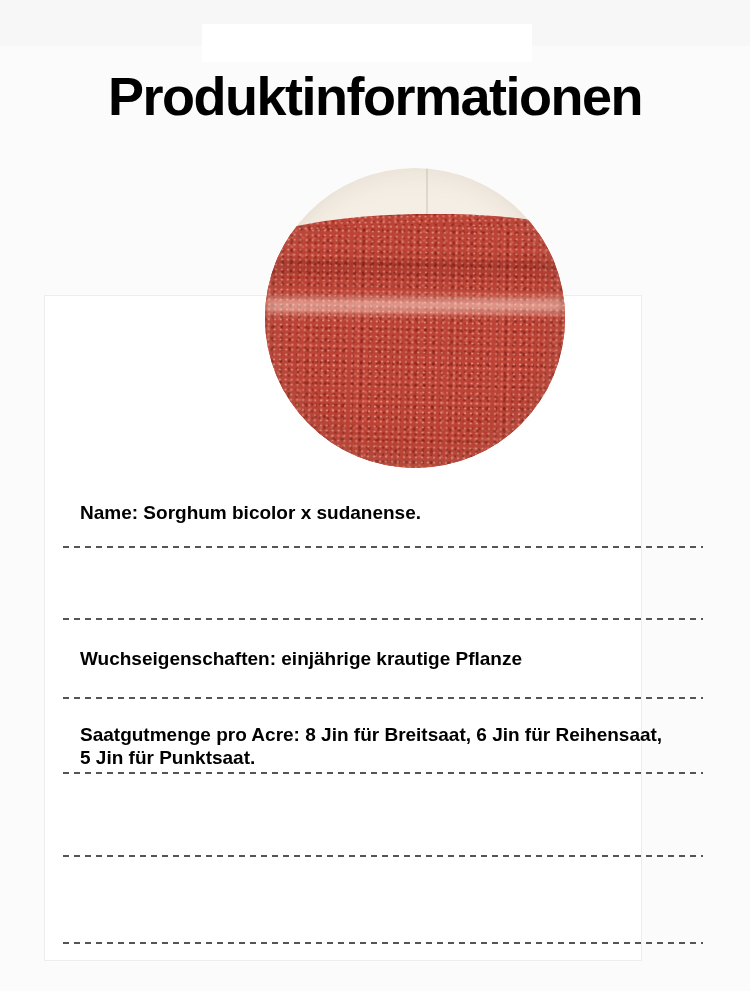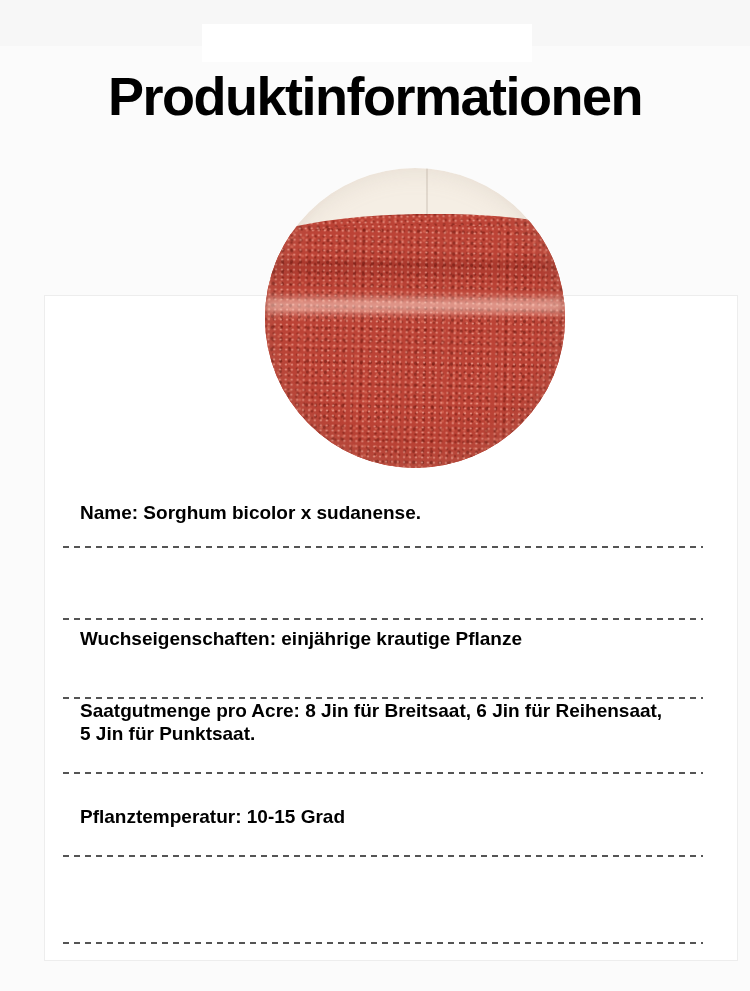--- a/index.html
+++ b/index.html
@@ -10,29 +10,29 @@
   }
   .top-band{position:absolute;left:0;top:0;width:750px;height:46px;background:#f7f7f7;}
   .white-patch{position:absolute;left:202px;top:24px;width:330px;height:38px;background:#ffffff;}
   .page-title{
     position:absolute;left:0;top:64px;width:750px;margin:0;
     text-align:center;font-size:54px;font-weight:bold;color:#000;
     letter-spacing:-1.5px;line-height:64px;white-space:pre;
   }
   
   .card{
-    position:absolute;left:44px;top:295px;width:694px;height:666px;
+    position:absolute;left:44px;top:295px;width:598px;height:666px;
     background:#ffffff;border:1px solid #ededed;box-sizing:border-box;z-index:1;
   }
   .row{
     position:absolute;left:35px;width:660px;
     font-size:19px;font-weight:bold;color:#000;
     line-height:23px;white-space:pre;
   }
-  .r1{top:205px}.r2{top:275px}.r3{top:331px}.r4{top:403px}.r5{top:509px}.r6{top:572px}
+  .r1{top:205px}.r2{top:275px}.r3{top:351px}.r4{top:427px}.r5{top:509px}.r6{top:572px}
   .sep{
     position:absolute;left:18px;width:640px;height:1.6px;
     background:repeating-linear-gradient(90deg,var(--dash,#555) 0 6px,transparent 6px 11px);
   }
   .s1{top:250px}.s2{top:322px}.s3{top:401px}.s4{top:476px}.s5{top:559px}.s6{top:646px}
   
   .photo{
     position:absolute;left:225px;top:152px;width:300px;height:300px;
     border-radius:50%;overflow:hidden;background:var(--cream,#f5eee4);z-index:2;
   }
@@ -68,21 +68,20 @@
 
 <section class="card">
   <div class="row r1">Name: Sorghum bicolor x sudanense.</div>
   <div class="sep s1"></div>
   <div class="sep s2"></div>
   <div class="row r3">Wuchseigenschaften: einjährige krautige Pflanze</div>
   <div class="sep s3"></div>
   <div class="row r4">Saatgutmenge pro Acre: 8 Jin für Breitsaat, 6 Jin für Reihensaat,
 5 Jin für Punktsaat.</div>
   <div class="sep s4"></div>
-  <div class="row r5">Pflanztemperatur: 10-15 Grad</div>
   <div class="sep s5"></div>
   <div class="sep s6"></div>
 </section>
 
 <figure class="photo">
   <div class="photo-vline"></div>
   <div class="seed-mound"></div>
   <div class="seed-mound2"></div>
   <div class="ridge-shadow"></div>
   <div class="light-streak"></div>

